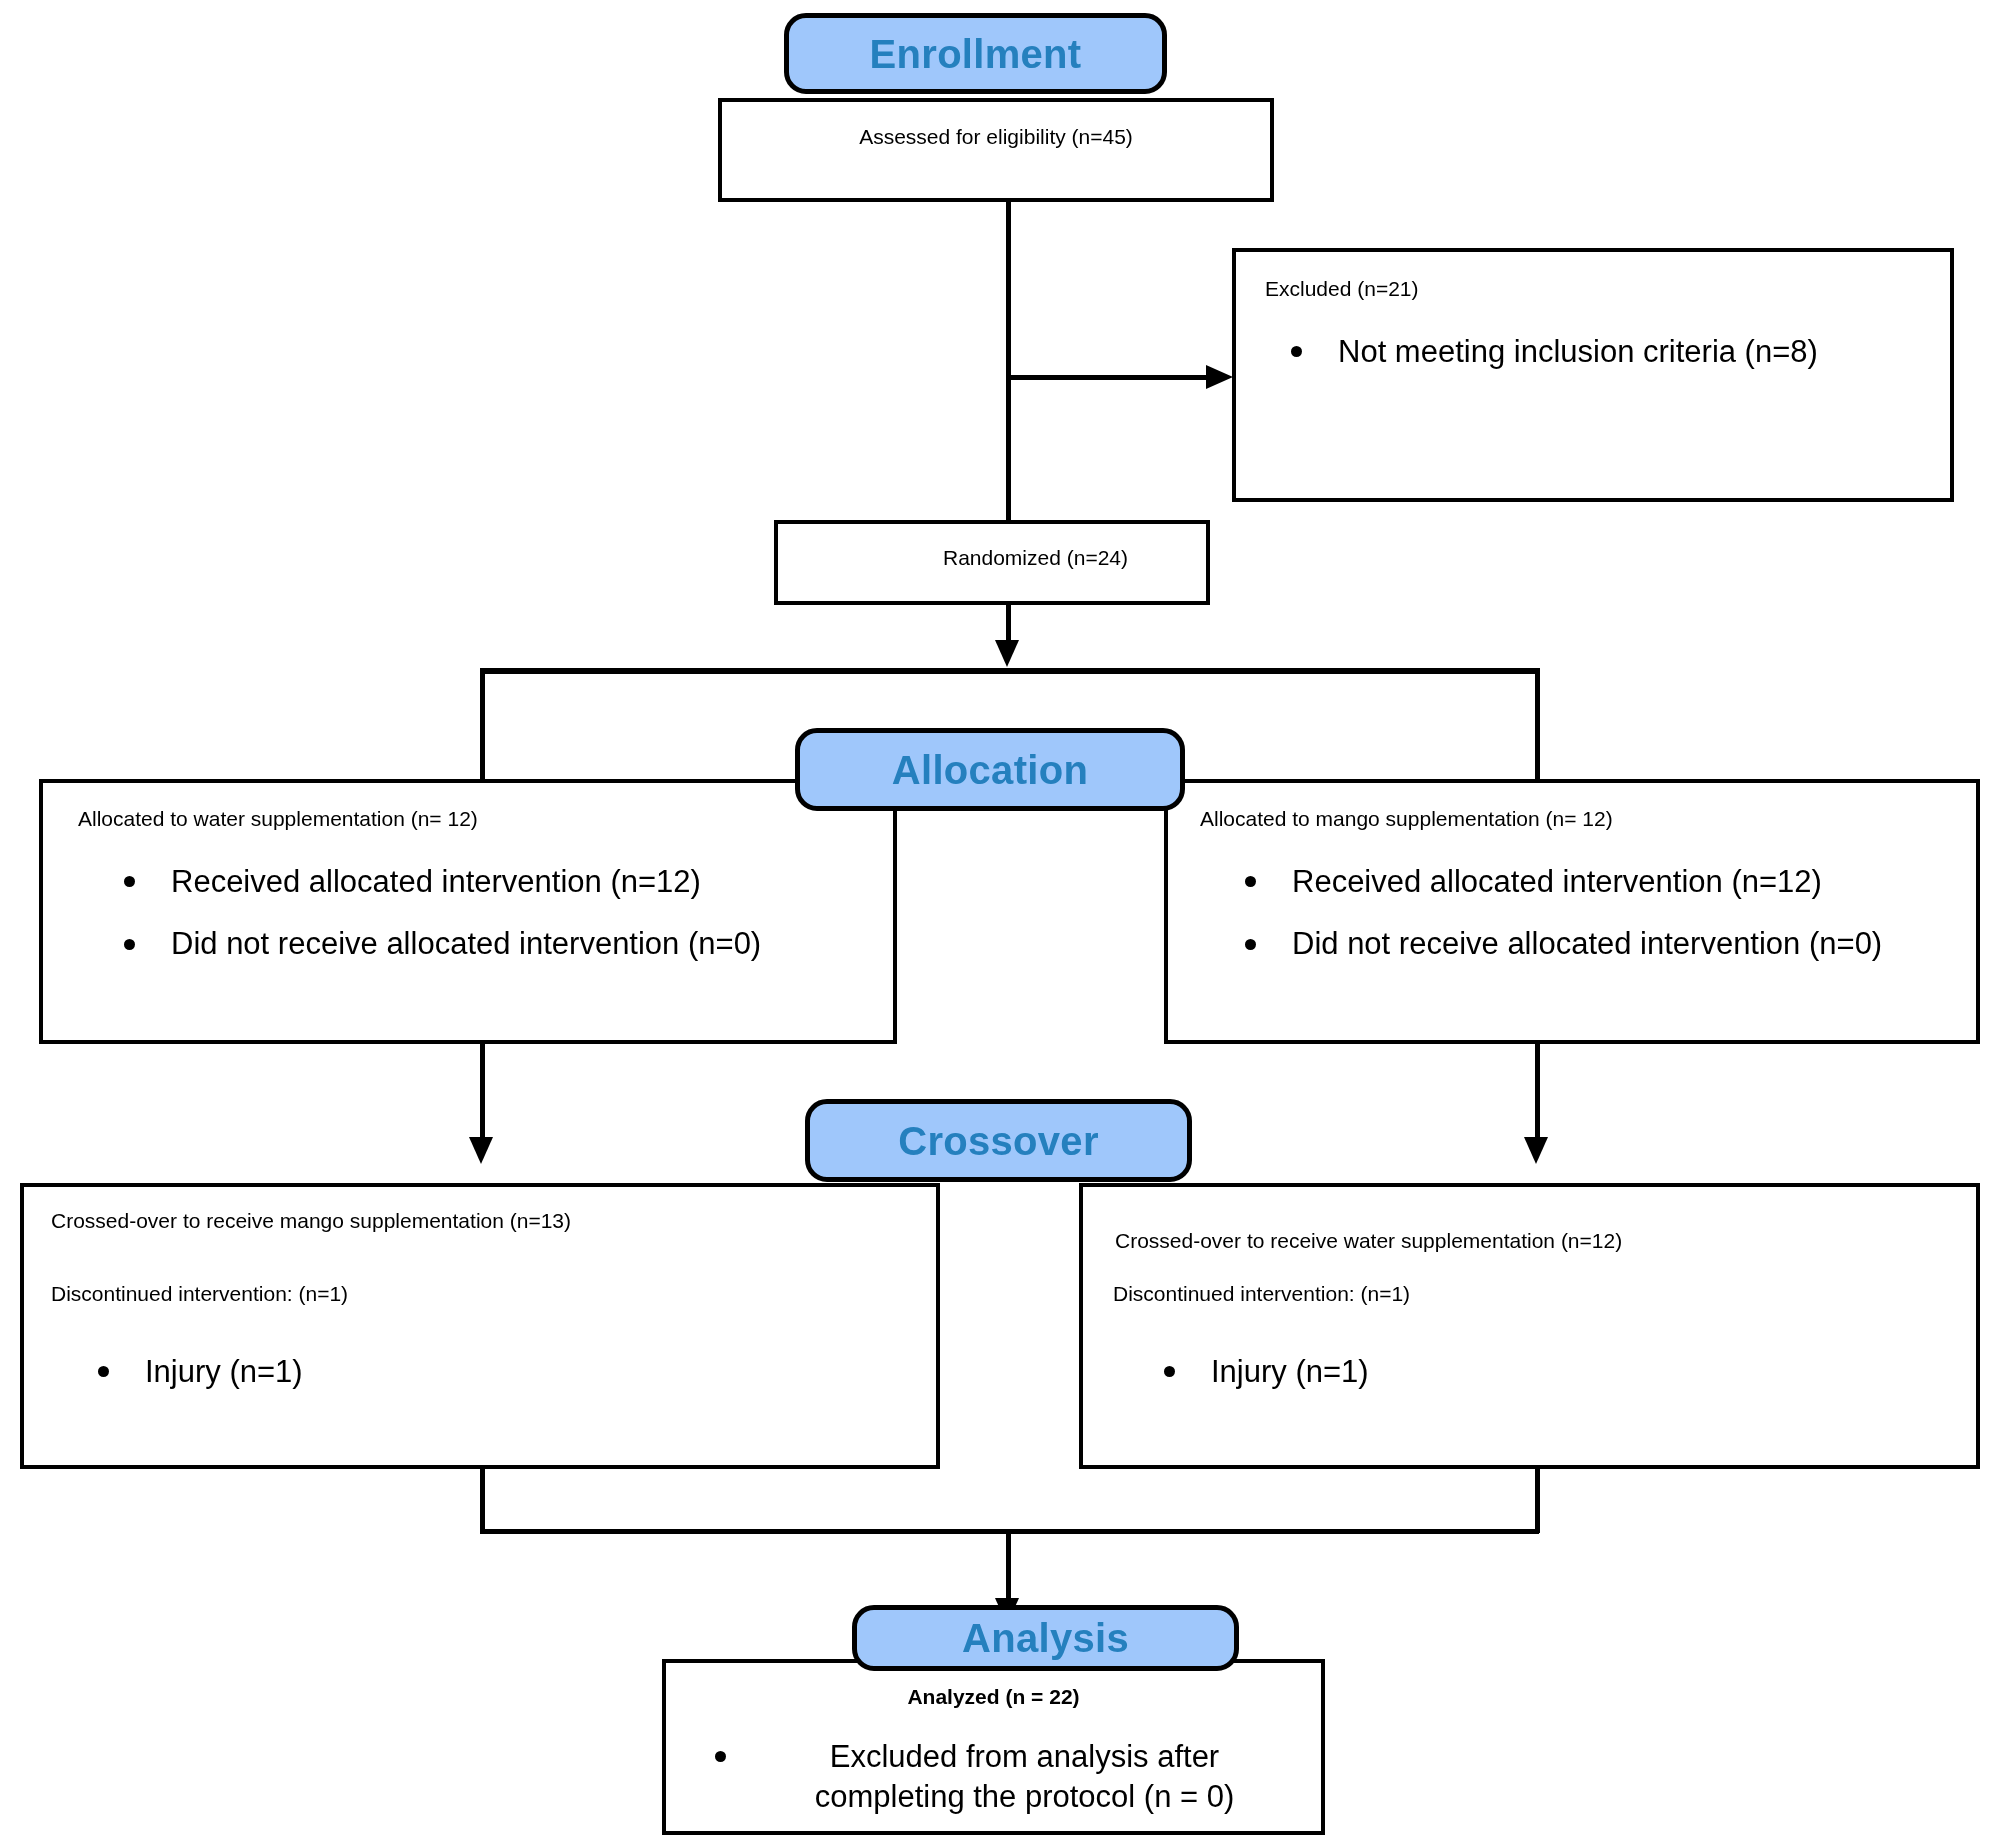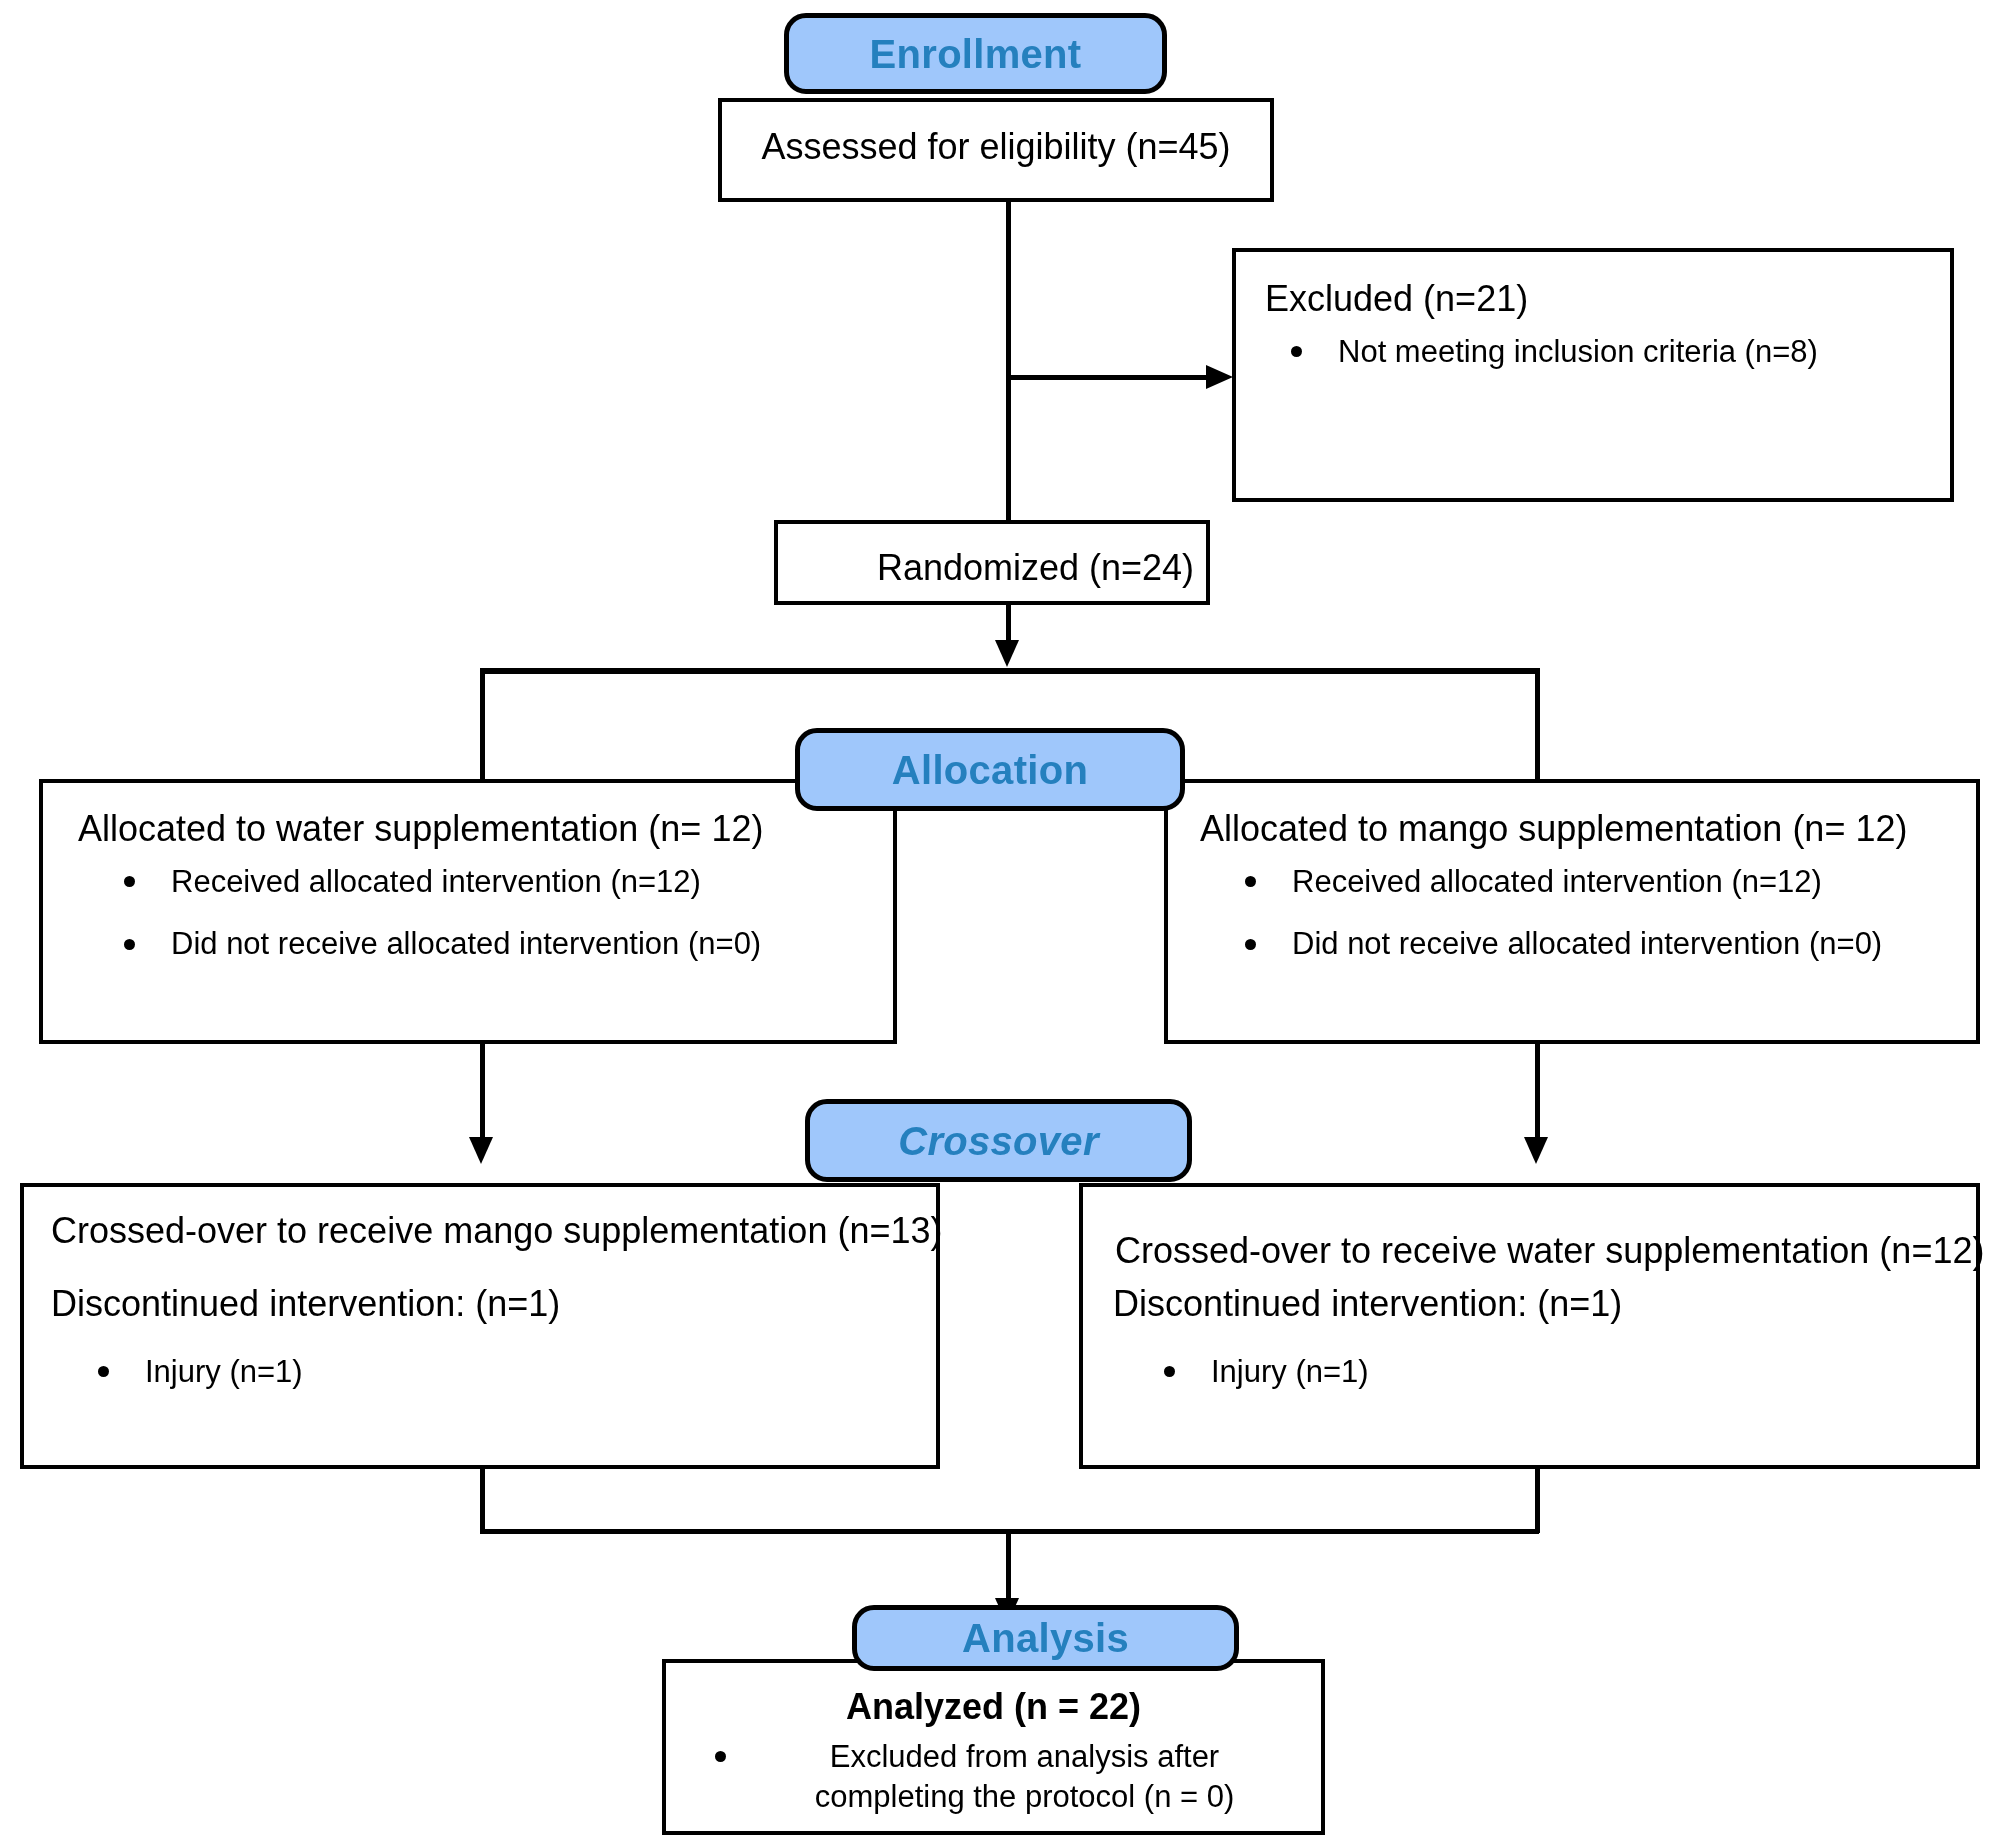--- a/index.html
+++ b/index.html
@@ -40,21 +40,21 @@
     font-weight:bold;
     font-size:40px;
     letter-spacing:0.3px;
     line-height:1;
     white-space:nowrap;
   }
 
   
   .txt{
     position:absolute;
-    font-size:36px;
+    font-size:21px;
     line-height:1.28;
     color:#000;
     z-index:4;
     white-space:nowrap;
   }
   .bold{font-weight:bold;}
   .ctr{text-align:center;}
 
   
   .blist{
@@ -186,21 +186,21 @@
   <div class="wbox" style="left:1079px;top:1183px;width:901px;height:286px;"></div>
   <div class="txt" style="left:1115px;top:1208px;margin-top:20px;">Crossed-over to receive water supplementation (n=12)</div>
   <div class="txt" style="left:1113px;top:1281px;">Discontinued intervention: (n=1)</div>
   <div class="blist" style="left:1164px;top:1352px;width:780px;">
     <div class="bitem">
       <span class="bullet"></span>
       <span class="btext">Injury (n=1)</span>
     </div>
   </div>
 
-  <div class="badge" style="left:805px;top:1099px;width:387px;height:83px;font-style:italic;">
+  <div class="badge" style="left:805px;top:1099px;width:387px;height:83px;">
     <span>Crossover</span>
   </div>
 
   <div class="vline" style="left:480px;top:1469px;width:4.6px;height:64px;"></div>
   <div class="vline" style="left:1535px;top:1469px;width:4.6px;height:64px;"></div>
   <div class="hline" style="left:480px;top:1529px;width:1059px;height:5.2px;"></div>
   <div class="vline" style="left:1006px;top:1534px;width:4.6px;height:68px;"></div>
   <div class="arrow-d" style="left:995px;top:1598px;"></div>
 
   <div class="wbox" style="left:662px;top:1659px;width:663px;height:176px;"></div>

